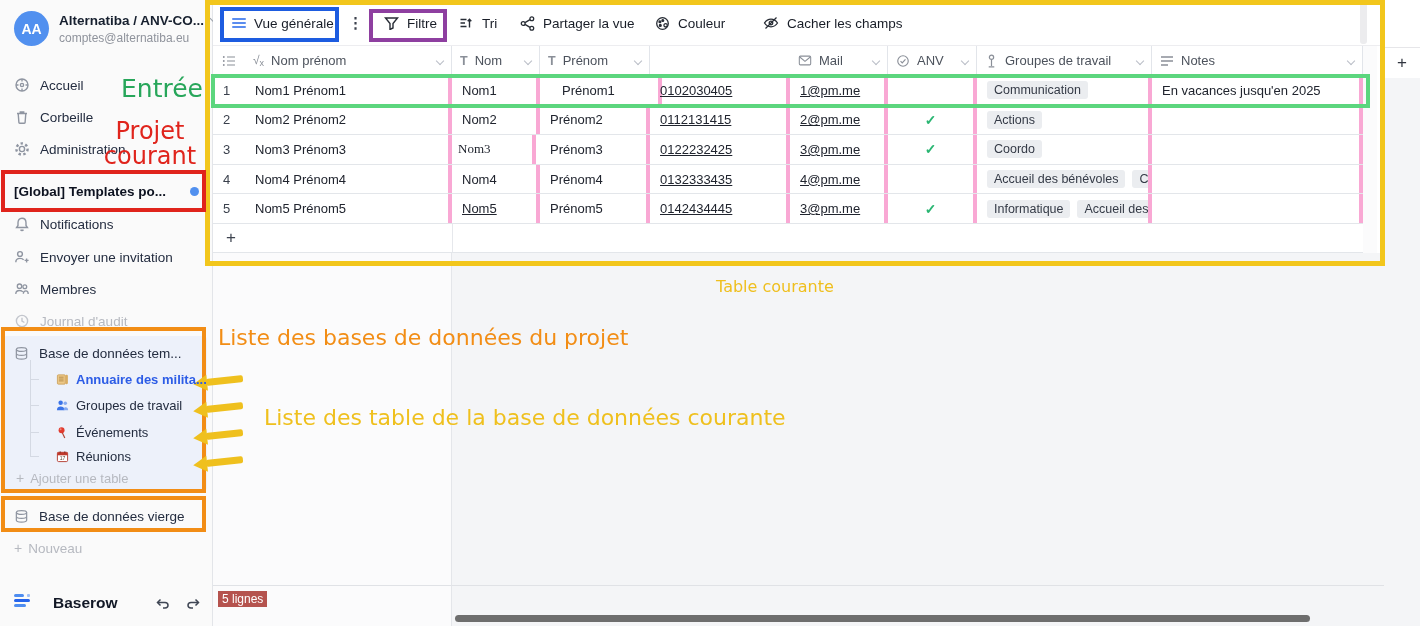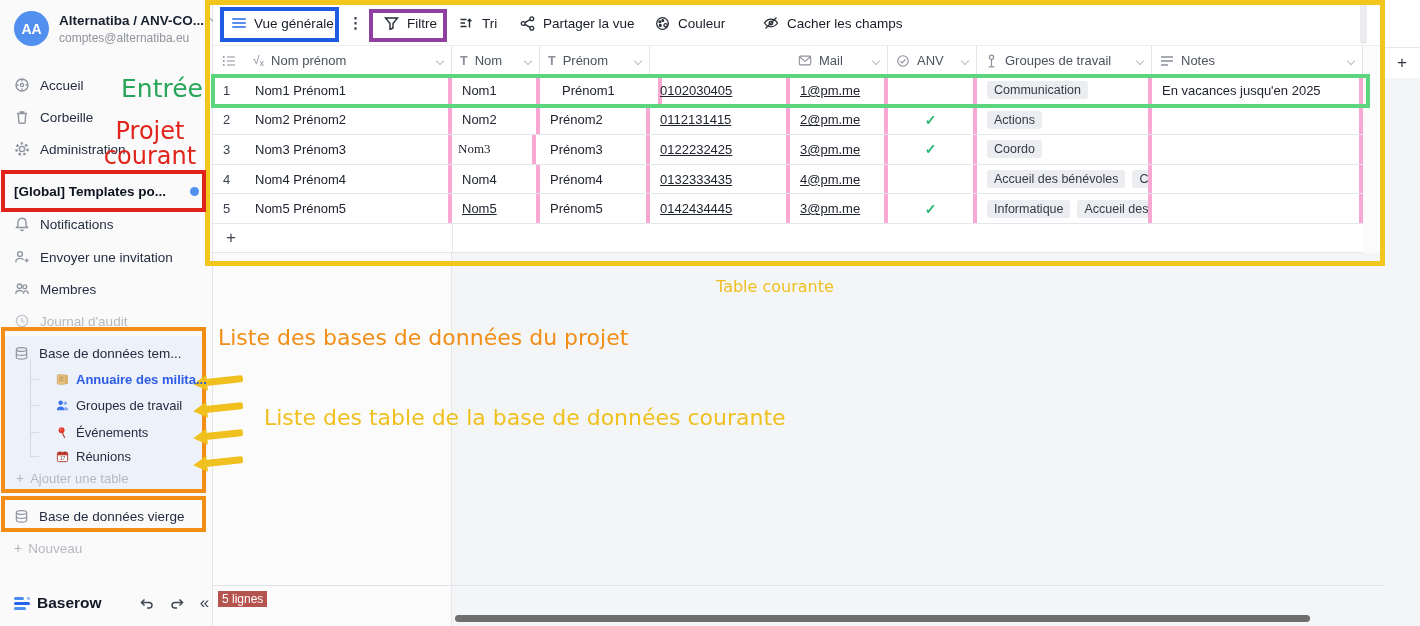--- a/index.html
+++ b/index.html
@@ -20,21 +20,21 @@
   .sitem.dis{color:#b6b9c0}
   .sitem.dis .sic{color:#c3c6cd}
   .proj{font-weight:700;color:#0d1220}
   .bluedot{width:9px;height:9px;border-radius:50%;background:#5190ef;margin-left:14px}
   #db-section{position:absolute;left:3px;top:336px;width:204px;height:155px;background:#edf1fa;border-radius:4px}
   .treeline{position:absolute;left:30px;top:360px;width:1px;height:96px;background:#d4d9e3}
   .tstub{position:absolute;left:30px;width:9px;height:1px;background:#d4d9e3}
   .titem{position:absolute;left:56px;display:flex;align-items:center;gap:7px;height:20px;font-size:13px;font-weight:500;color:#242d40;white-space:nowrap;cursor:pointer}
   .titem.active{color:#2c5ce6;font-weight:700}
   #side-footer{position:absolute;left:14px;top:594px;width:185px;display:flex;align-items:center}
-  .brlogo{display:flex;align-items:center;gap:4px}
+  .brlogo{display:flex;align-items:flex-start;gap:20px}
   .brname{font-size:15.5px;font-weight:700;color:#121826}
   .bbars{width:19px}
   .bbars div{border-radius:1.5px}
   .foot-ic{color:#3f4654;margin-left:14px;cursor:pointer}
   .laquo{font-size:17px;color:#3f4654;margin-left:14px;cursor:pointer;line-height:14px}
 
   
   #toolbar{position:absolute;left:213px;top:0;width:1207px;height:46px;background:#fff;border-bottom:1px solid #ededf0}
   .tbtn{position:absolute;top:12px;height:22px;display:flex;align-items:center;gap:8px;font-size:13.5px;font-weight:500;color:#181d27;white-space:nowrap;cursor:pointer}
   .viewbars div{width:14px;height:2.2px;background:#5b8def;border-radius:1px;margin:2px 0}

